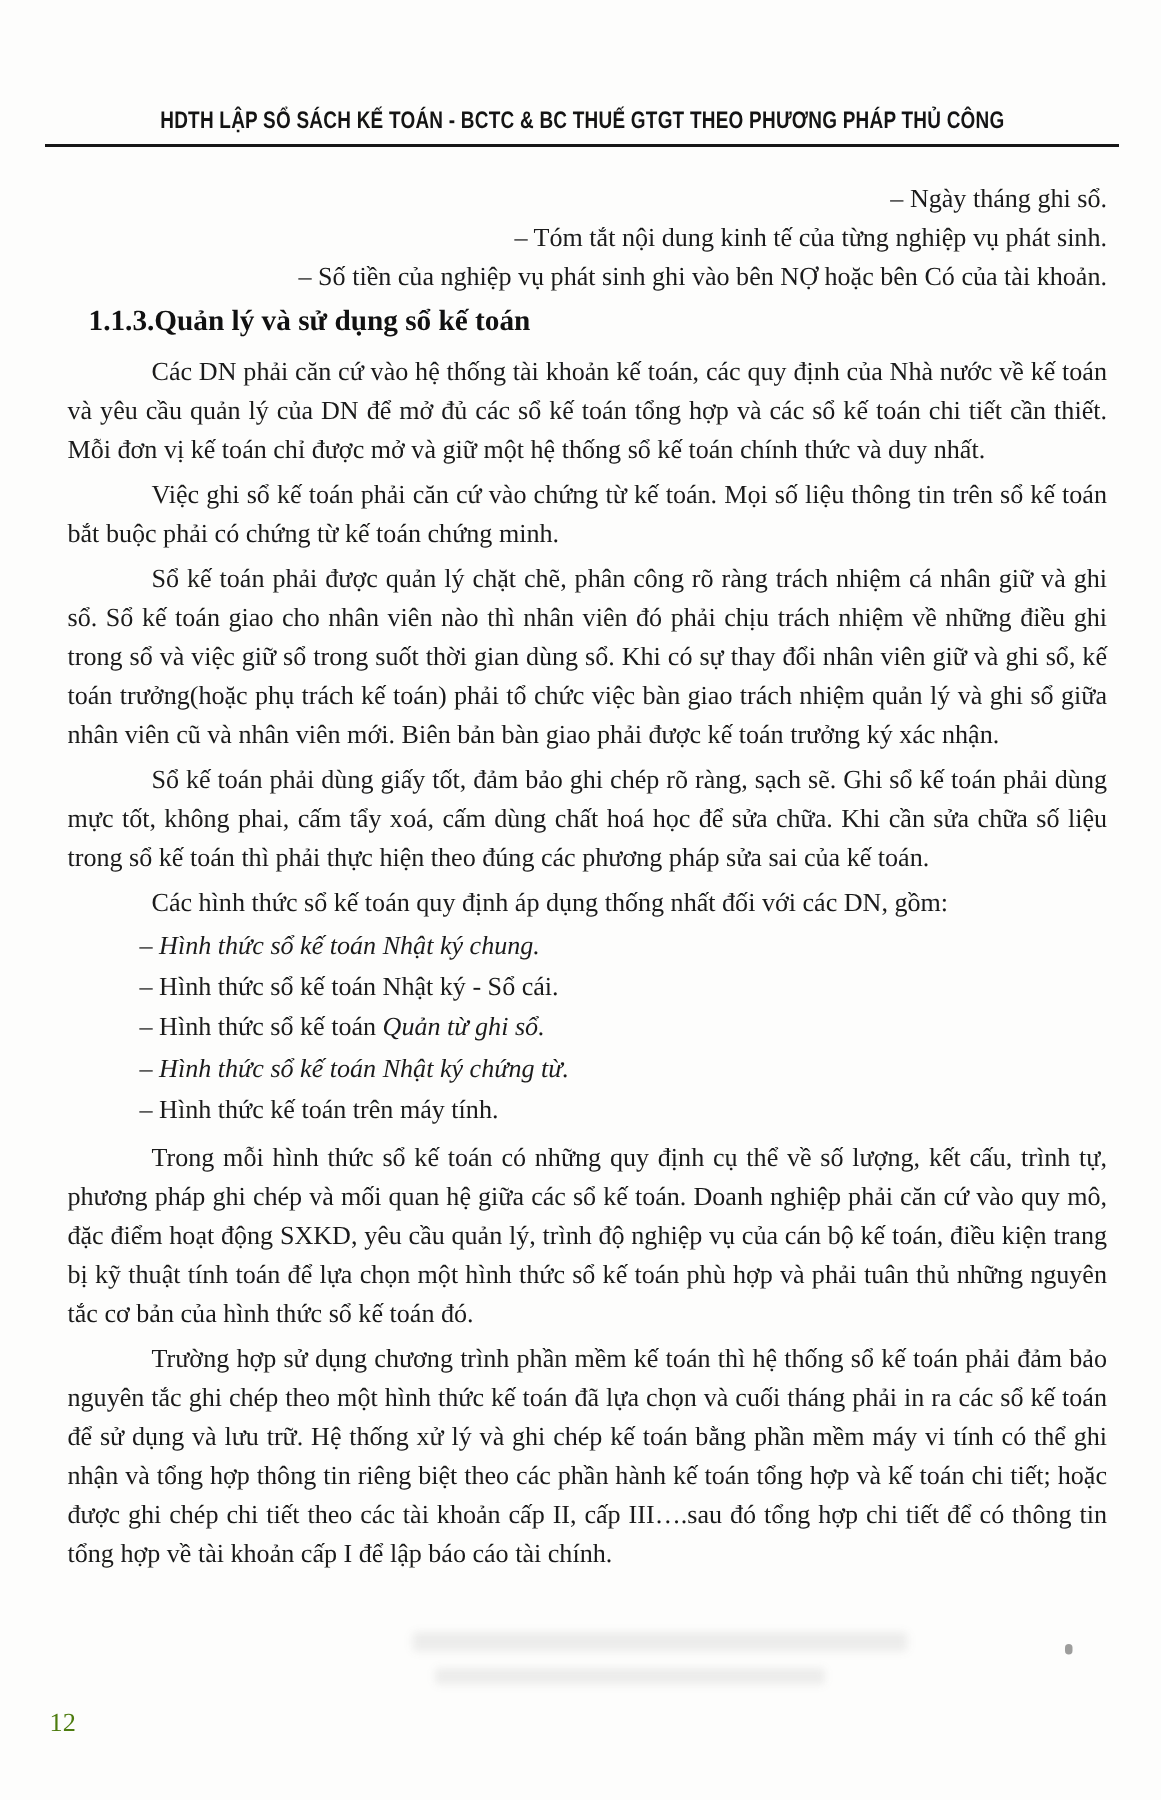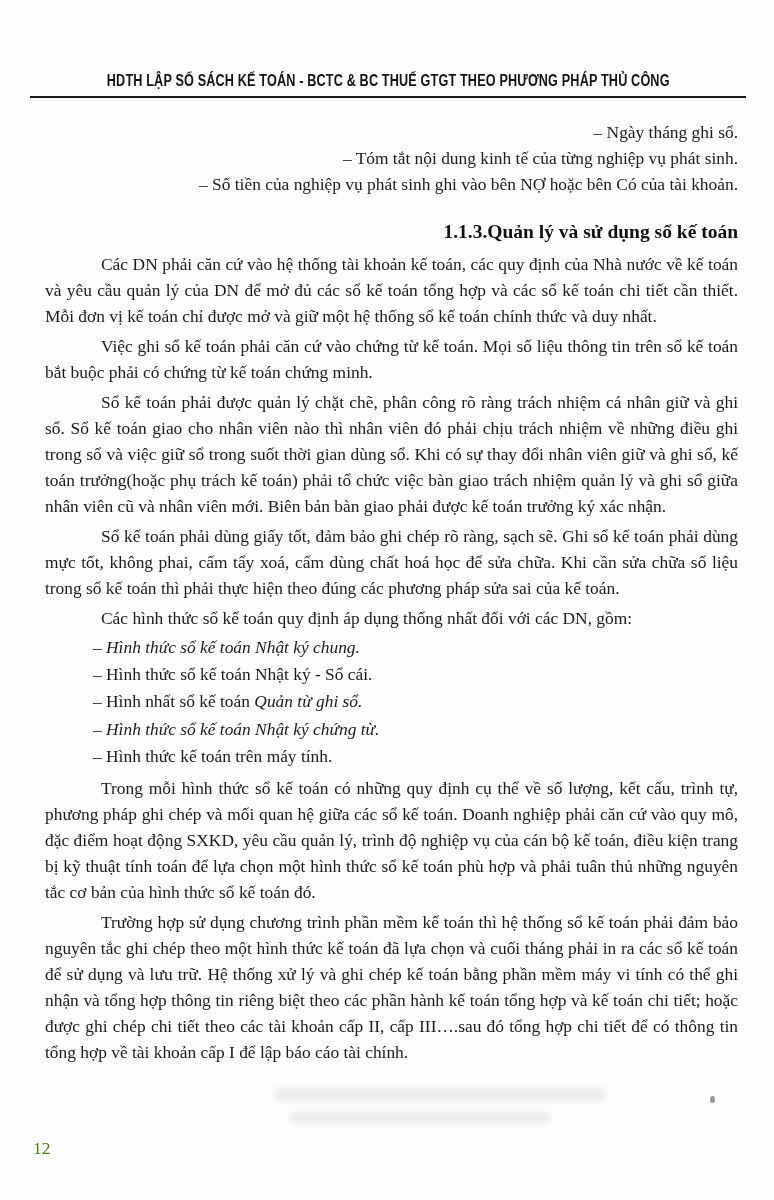--- a/index.html
+++ b/index.html
@@ -42,22 +42,22 @@
   }
   .bullet-list { margin: 0; padding: 0 0 0 50px; list-style: none; }
   .bullet-list .bullet { line-height: 26.2px; text-align: right; }
 
   .para { margin: 4px 0 0 0; text-indent: 56px; }
   .para.first-after-list { margin-top: 2px; }
 
   .section-heading {
     font-size: 19.5px;
     font-weight: 700;
-    margin: 22px 0 7px 14px;
-    text-align: right;
+    margin: 5px 0 7px 14px;
+    text-align: left;
     line-height: 24px;
     color: #111;
   }
 
   .forms-list { margin: 3px 0 0 0; padding: 0 0 0 48px; list-style: none; }
   .forms-list .forms-item { line-height: 27.4px; text-align: left; }
   .it { font-style: italic; }
 
   
   .ghost {
@@ -101,21 +101,21 @@
     <p class="para">Các DN phải căn cứ vào hệ thống tài khoản kế toán, các quy định của Nhà nước về kế toán và yêu cầu quản lý của DN để mở đủ các sổ kế toán tổng hợp và các sổ kế toán chi tiết cần thiết. Mỗi đơn vị kế toán chỉ được mở và giữ một hệ thống sổ kế toán chính thức và duy nhất.</p>
     <p class="para">Việc ghi sổ kế toán phải căn cứ vào chứng từ kế toán. Mọi số liệu thông tin trên sổ kế toán bắt buộc phải có chứng từ kế toán chứng minh.</p>
     <p class="para">Sổ kế toán phải được quản lý chặt chẽ, phân công rõ ràng trách nhiệm cá nhân giữ và ghi sổ. Sổ kế toán giao cho nhân viên nào thì nhân viên đó phải chịu trách nhiệm về những điều ghi trong sổ và việc giữ sổ trong suốt thời gian dùng sổ. Khi có sự thay đổi nhân viên giữ và ghi sổ, kế toán trưởng(hoặc phụ trách kế toán) phải tổ chức việc bàn giao trách nhiệm quản lý và ghi sổ giữa nhân viên cũ và nhân viên mới. Biên bản bàn giao phải được kế toán trưởng ký xác nhận.</p>
     <p class="para">Sổ kế toán phải dùng giấy tốt, đảm bảo ghi chép rõ ràng, sạch sẽ. Ghi sổ kế toán phải dùng mực tốt, không phai, cấm tẩy xoá, cấm dùng chất hoá học để sửa chữa. Khi cần sửa chữa số liệu trong sổ kế toán thì phải thực hiện theo đúng các phương pháp sửa sai của kế toán.</p>
 
     <p class="para">Các hình thức sổ kế toán quy định áp dụng thống nhất đối với các DN, gồm:</p>
 
     <ul class="forms-list">
       <li class="forms-item"><span></span><span class="it">– Hình thức sổ kế toán Nhật ký chung.</span></li>
       <li class="forms-item"><span>– Hình thức sổ kế toán Nhật ký - Sổ cái.</span><span class="it"></span></li>
-      <li class="forms-item"><span>– Hình nhất sổ kế toán </span><span class="it">Quản từ ghi sổ.</span></li>
+      <li class="forms-item"><span>– Hình thức sổ kế toán </span><span class="it">Quản từ ghi sổ.</span></li>
       <li class="forms-item"><span></span><span class="it">– Hình thức sổ kế toán Nhật ký chứng từ.</span></li>
       <li class="forms-item"><span>– Hình thức kế toán trên máy tính.</span><span class="it"></span></li>
     </ul>
 
     <p class="para">Trong mỗi hình thức sổ kế toán có những quy định cụ thể về số lượng, kết cấu, trình tự, phương pháp ghi chép và mối quan hệ giữa các sổ kế toán. Doanh nghiệp phải căn cứ vào quy mô, đặc điểm hoạt động SXKD, yêu cầu quản lý, trình độ nghiệp vụ của cán bộ kế toán, điều kiện trang bị kỹ thuật tính toán để lựa chọn một hình thức sổ kế toán phù hợp và phải tuân thủ những nguyên tắc cơ bản của hình thức sổ kế toán đó.</p>
     <p class="para">Trường hợp sử dụng chương trình phần mềm kế toán thì hệ thống sổ kế toán phải đảm bảo nguyên tắc ghi chép theo một hình thức kế toán đã lựa chọn và cuối tháng phải in ra các sổ kế toán để sử dụng và lưu trữ. Hệ thống xử lý và ghi chép kế toán bằng phần mềm máy vi tính có thể ghi nhận và tổng hợp thông tin riêng biệt theo các phần hành kế toán tổng hợp và kế toán chi tiết; hoặc được ghi chép chi tiết theo các tài khoản cấp II, cấp III….sau đó tổng hợp chi tiết để có thông tin tổng hợp về tài khoản cấp I để lập báo cáo tài chính.</p>
 
   </div>
 
   <div class="ghost ghost-line-1"></div>

